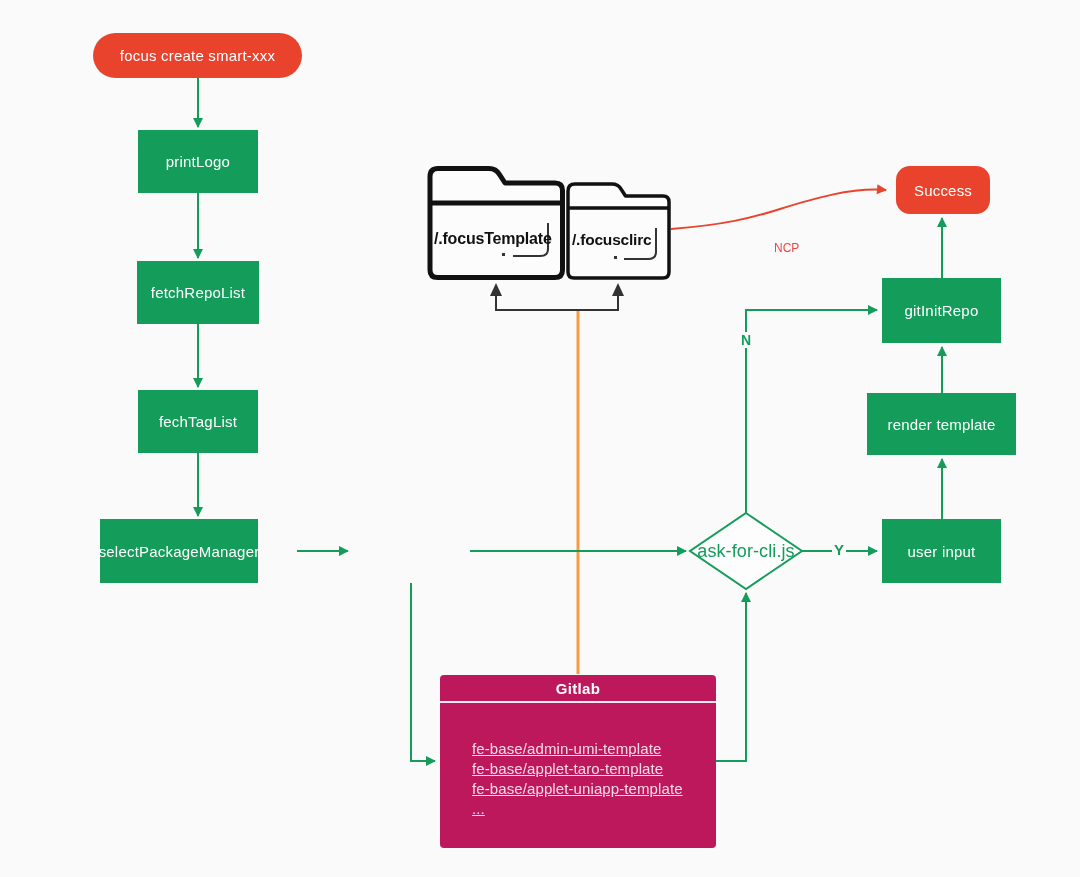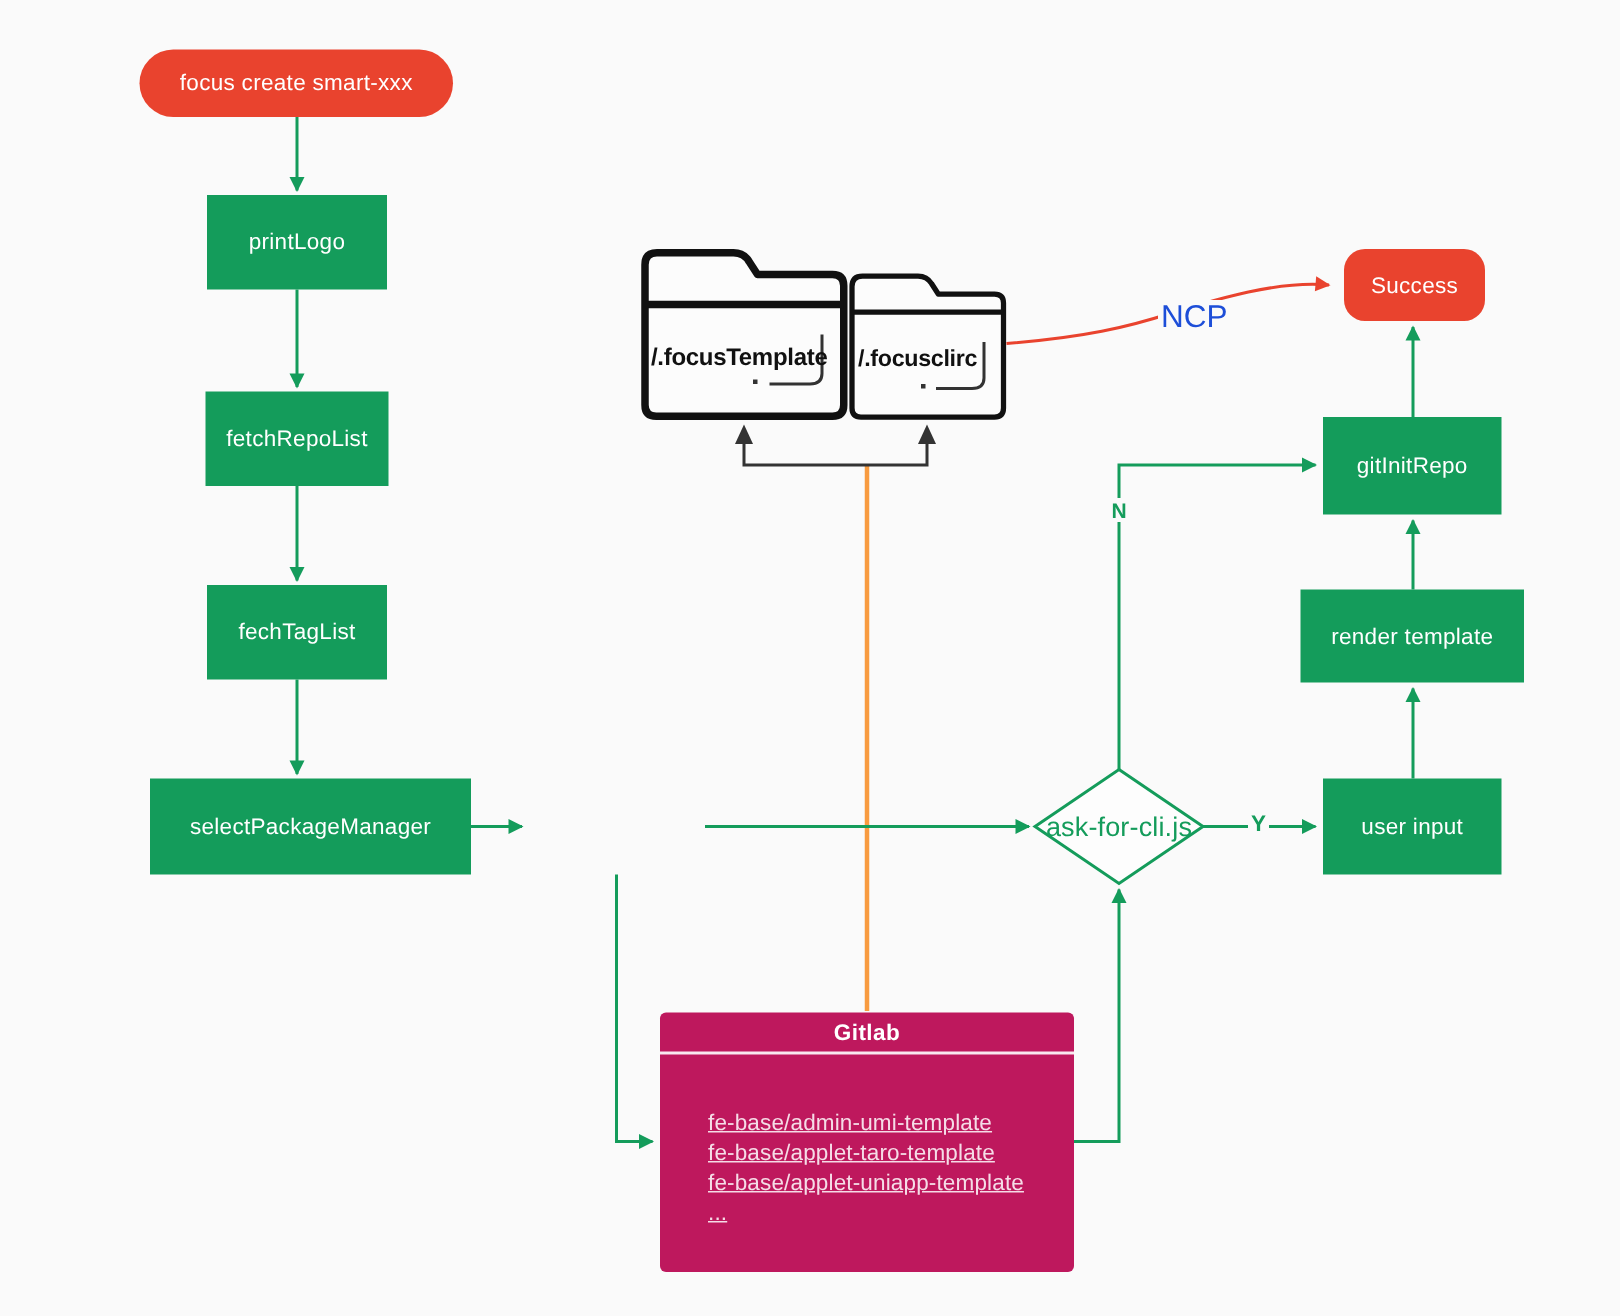--- a/index.html
+++ b/index.html
@@ -19,21 +19,21 @@
   .diamond-label{
     position:absolute;display:flex;align-items:center;justify-content:center;
     color:#149C5B;font-size:18px;font-weight:500;letter-spacing:.1px;
   }
   .folder-label{
     position:absolute;color:#111;font-weight:600;letter-spacing:-.2px;white-space:nowrap;
   }
   .edge-label{
     position:absolute;background:#fafafa;padding:0 2px;font-weight:700;white-space:nowrap;
   }
-  .lbl-red{color:#1d4ed8;font-size:21px;font-weight:400;}
+  .lbl-red{color:#ef4444;font-size:12px;font-weight:400;margin-top:41px;}
   .lbl-green{color:#149C5B;font-size:14px;}
   .gitlab{
     position:absolute;left:440px;top:675px;width:276px;height:173px;
     background:#be185d;border-radius:4px;color:#fff;box-sizing:border-box;
   }
   .gitlab-header{
     height:26px;display:flex;align-items:center;justify-content:center;
     border-bottom:2px solid rgba(255,255,255,.9);
     font-size:15px;font-weight:600;letter-spacing:.3px;
   }
@@ -102,21 +102,21 @@
   </svg>
 
   <div class="node redpill start" style="left:93px;top:33px;width:209px;height:45px;">focus create smart-xxx</div>
 
   <div class="node green" style="left:138px;top:130px;width:120px;height:63px;">printLogo</div>
 
   <div class="node green" style="left:137px;top:261px;width:122px;height:63px;">fetchRepoList</div>
 
   <div class="node green" style="left:138px;top:390px;width:120px;height:63px;">fechTagList</div>
 
-  <div class="node green" style="left:100px;top:519px;width:214px;height:64px;">selectPackageManager</div>
+  <div class="node green" style="left:100px;top:519px;width:158px;height:64px;">selectPackageManager</div>
 
 
   <div class="diamond-label" style="left:690px;top:513px;width:112px;height:76px;">ask-for-cli.js</div>
 
   <div class="node green" style="left:882px;top:519px;width:119px;height:64px;">user input</div>
 
   <div class="node green" style="left:867px;top:393px;width:149px;height:62px;">render template</div>
 
   <div class="node green" style="left:882px;top:278px;width:119px;height:65px;">gitInitRepo</div>
 

